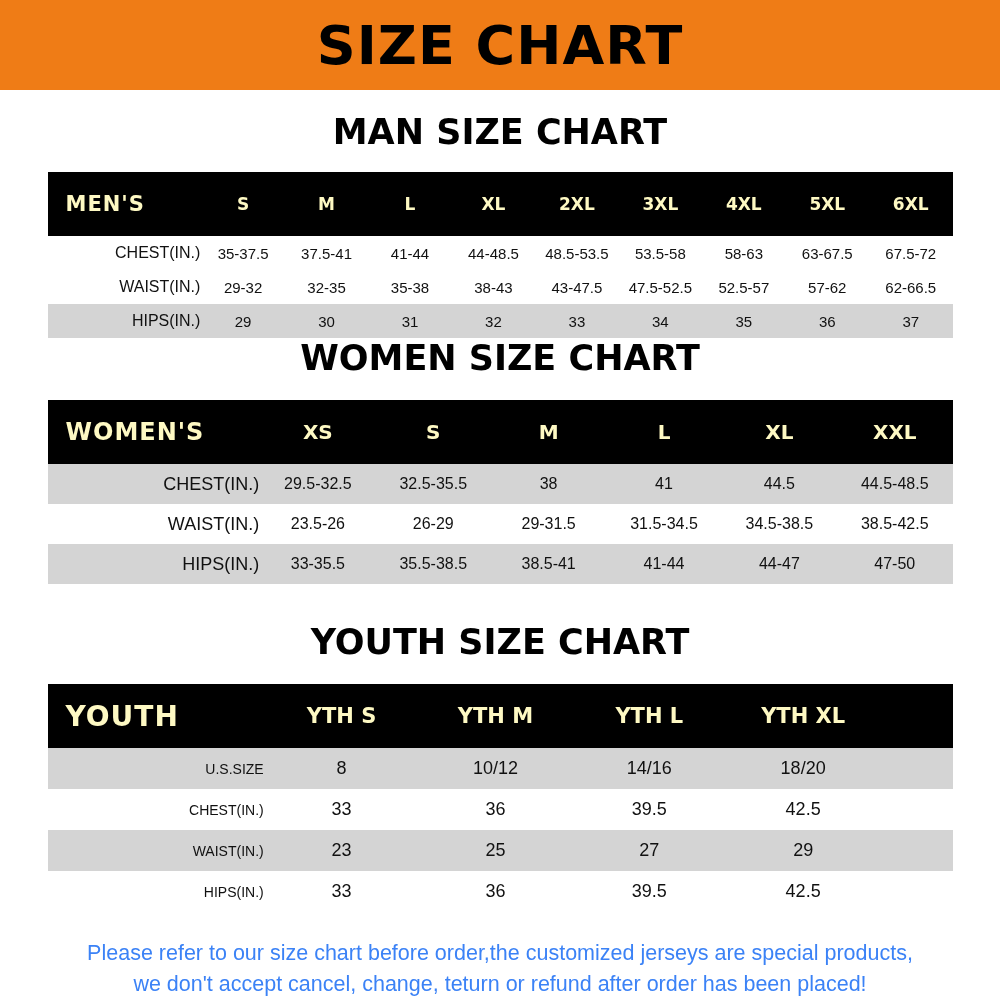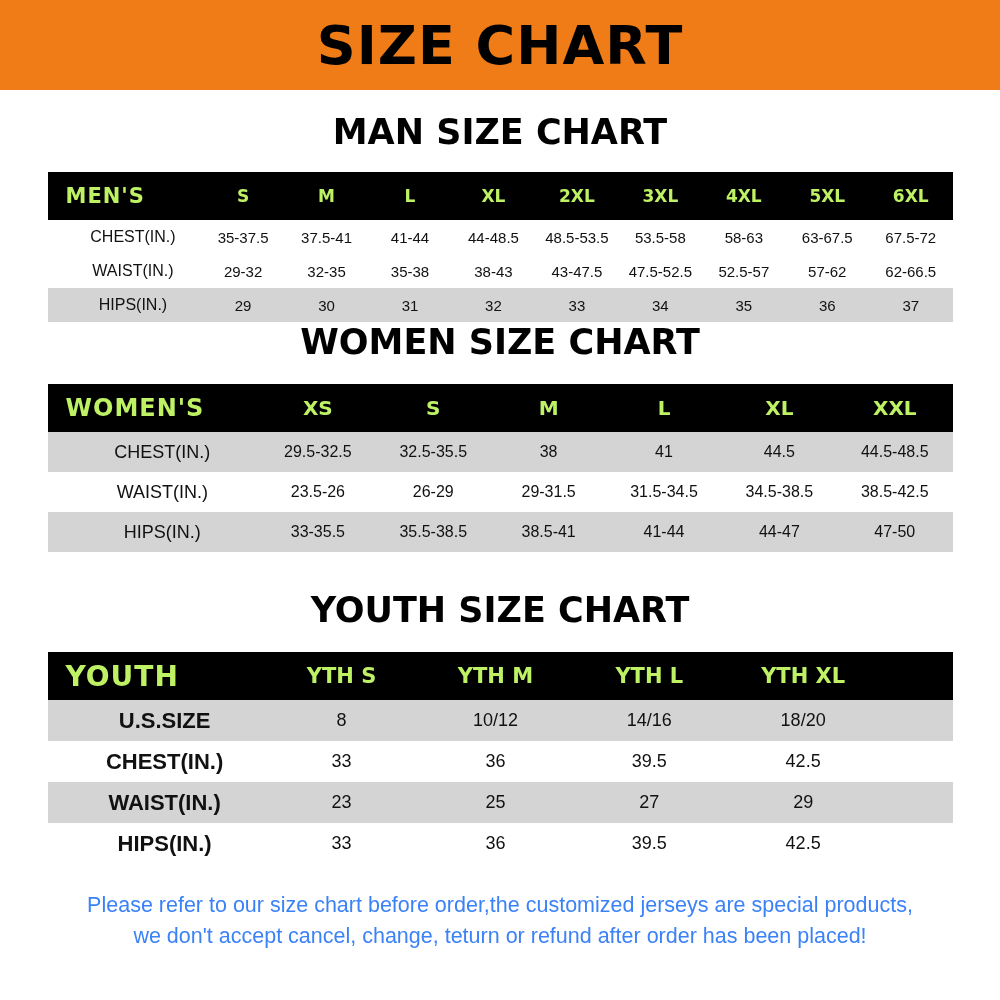--- a/index.html
+++ b/index.html
@@ -58,41 +58,41 @@
     width: 905px;
     margin: 0 auto;
   }
   table {
     width: 100%;
     border-collapse: collapse;
     table-layout: fixed;
   }
   thead th {
     background: #000000;
-    color: #bef264;
+    color: #fef9c3;
     font-family: "DejaVu Sans", sans-serif;
     font-weight: bold;
-    padding: 5px;
+    padding: 13px;
     height: 38px;
     vertical-align: middle;
     text-align: center;
   }
   thead th.row-head {
     text-align: left;
     padding-left: 18px;
     letter-spacing: 1px;
   }
   tbody td {
     text-align: center;
     vertical-align: middle;
     font-family: "Liberation Sans", sans-serif;
     color: #111111;
   }
   tbody td.row-head {
-    text-align: center;
+    text-align: right;
     padding-left: 18px;
   }
   tbody tr.alt td {
     background: #d4d4d4;
   }
   tbody tr.plain td {
     background: #ffffff;
   }
 
   
@@ -104,21 +104,21 @@
   
   .women-table thead th { font-size: 20px; }
   .women-table thead th.row-head { font-size: 24px; }
   .women-table tbody td { height: 38px; font-size: 16px; }
   .women-table tbody td.row-head { font-size: 18px; }
 
   
   .youth-table thead th { font-size: 21px; }
   .youth-table thead th.row-head { font-size: 28px; }
   .youth-table tbody td { height: 39px; font-size: 18px; }
-  .youth-table tbody td.row-head { font-size: 22px; font-weight: bold; }
+  .youth-table tbody td.row-head { font-size: 14px; }
 
   
   .footer-note {
     width: 940px;
     margin: 26px auto 0 auto;
     text-align: center;
     color: #3b82f6;
     font-family: "Liberation Sans", sans-serif;
     font-size: 21.5px;
     line-height: 1.42;

